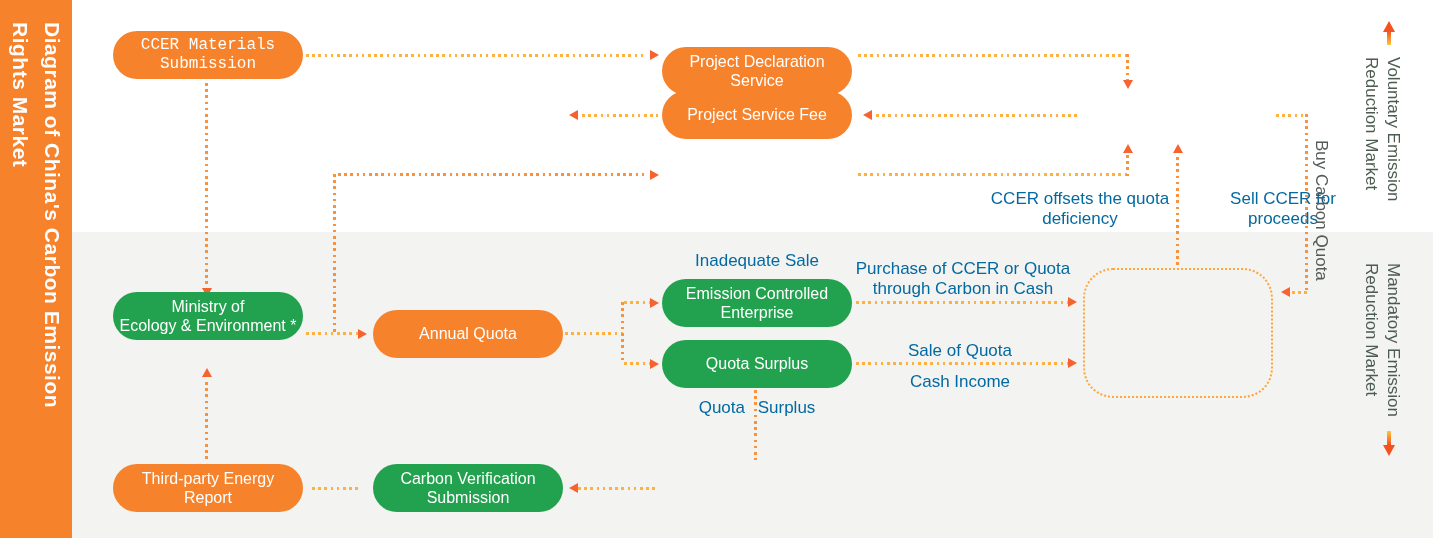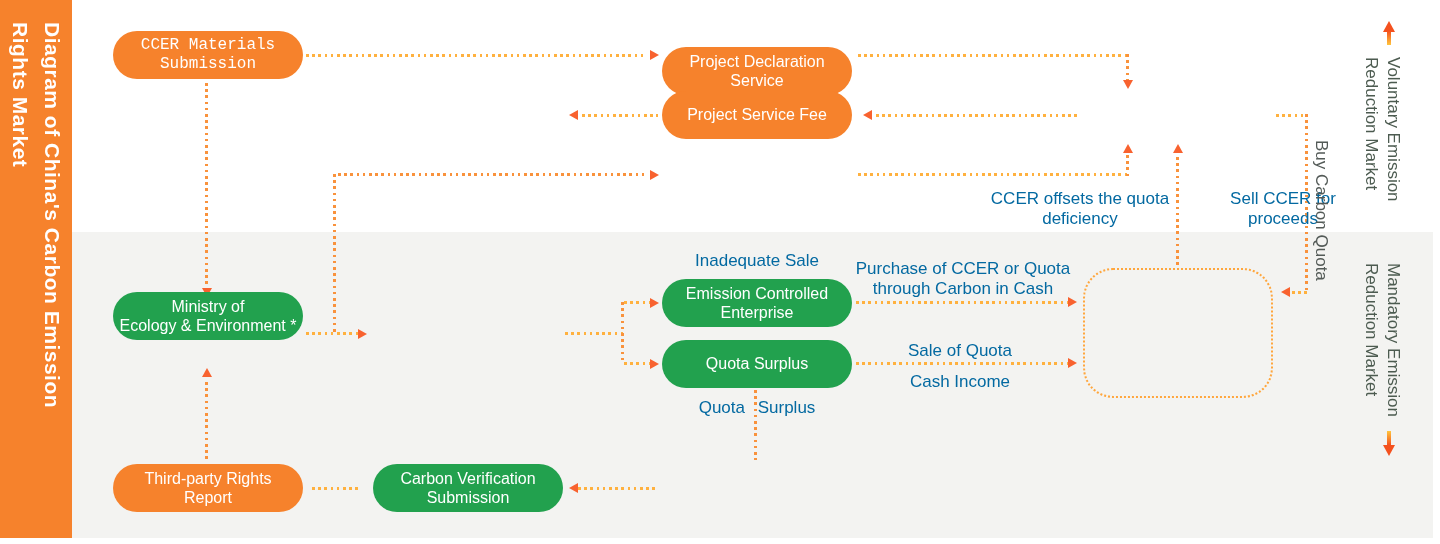--- a/index.html
+++ b/index.html
@@ -122,24 +122,25 @@
   <div class="dot-v org" style="left:205px;top:382px;height:78px;"></div>
   <div class="ah ah-u" style="left:202px;top:368px;"></div>
 
   <div class="node orange" style="left:113px;top:31px;font-family:Liberation Mono, monospace;">CCER Materials
 Submission</div>
   <div class="node orange" style="left:662px;top:47px;">Project Declaration
 Service</div>
   <div class="node orange" style="left:662px;top:91px;">Project Service Fee</div>
   <div class="node green" style="left:113px;top:292px;">Ministry of
 Ecology &amp; Environment *</div>
+  <div class="node orange" style="left:373px;top:310px;">Annual Quota</div>
   <div class="node green" style="left:662px;top:279px;">Emission Controlled
 Enterprise</div>
   <div class="node green" style="left:662px;top:340px;">Quota Surplus</div>
-  <div class="node orange" style="left:113px;top:464px;">Third-party Rights
+  <div class="node orange" style="left:113px;top:464px;">Third-party Energy
 Report</div>
   <div class="node green" style="left:373px;top:464px;">Carbon Verification
 Submission</div>
 
   <div id="exchange-frame"></div>
 
   <div class="lbl" style="left:662px;width:190px;top:251px;">Inadequate Sale</div>
   <div class="lbl" style="left:851px;width:224px;top:259px;">Purchase of CCER or Quota
 through Carbon in Cash</div>
   <div class="lbl" style="left:855px;width:210px;top:341px;">Sale of Quota</div>

